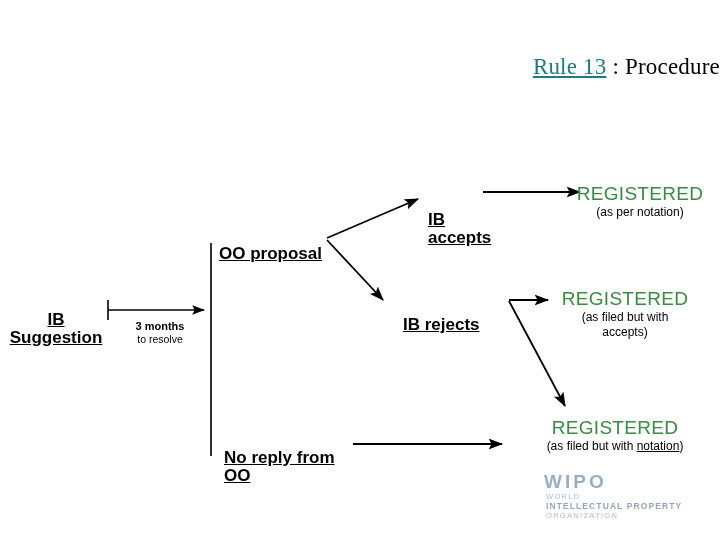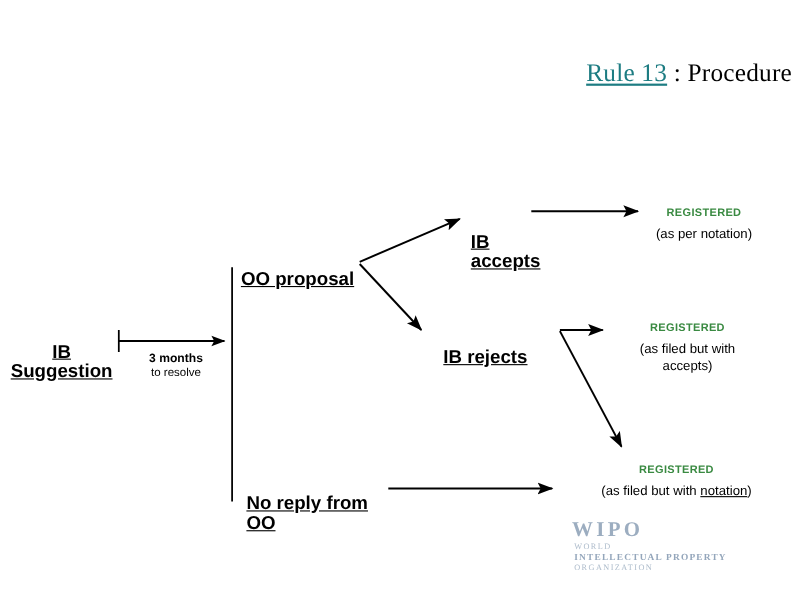--- a/index.html
+++ b/index.html
@@ -52,23 +52,23 @@
   }
 
   
   .outcome {
     position: absolute;
     text-align: center;
     color: #000000;
   }
   .outcome .headline {
     font-family: "Liberation Sans", sans-serif;
-    font-weight: bold;
+    font-weight: normal;
     color: #3a8a42;
-    font-size: 10px;
+    font-size: 19px;
     letter-spacing: 0.3px;
     line-height: 18px;
   }
   .outcome .sub {
     font-family: "Liberation Sans", sans-serif;
     font-size: 12px;
     color: #000000;
     line-height: 15px;
     margin-top: 2px;
   }
@@ -99,24 +99,24 @@
     left: 0;
     top: 0;
     width: 720px;
     height: 540px;
     pointer-events: none;
   }
 
   
   .wipo {
     position: absolute;
-    left: 520px;
+    left: 544px;
     top: 472px;
     color: #9fb0c4;
-    font-family: Liberation Serif, serif;
+    font-family: Liberation Sans, sans-serif;
     opacity: 0.95;
   }
   .wipo .wipo-main {
     font-size: 19px;
     font-weight: bold;
     letter-spacing: 3px;
     line-height: 20px;
     color: #97a9bd;
   }
   .wipo .wipo-l1 {

